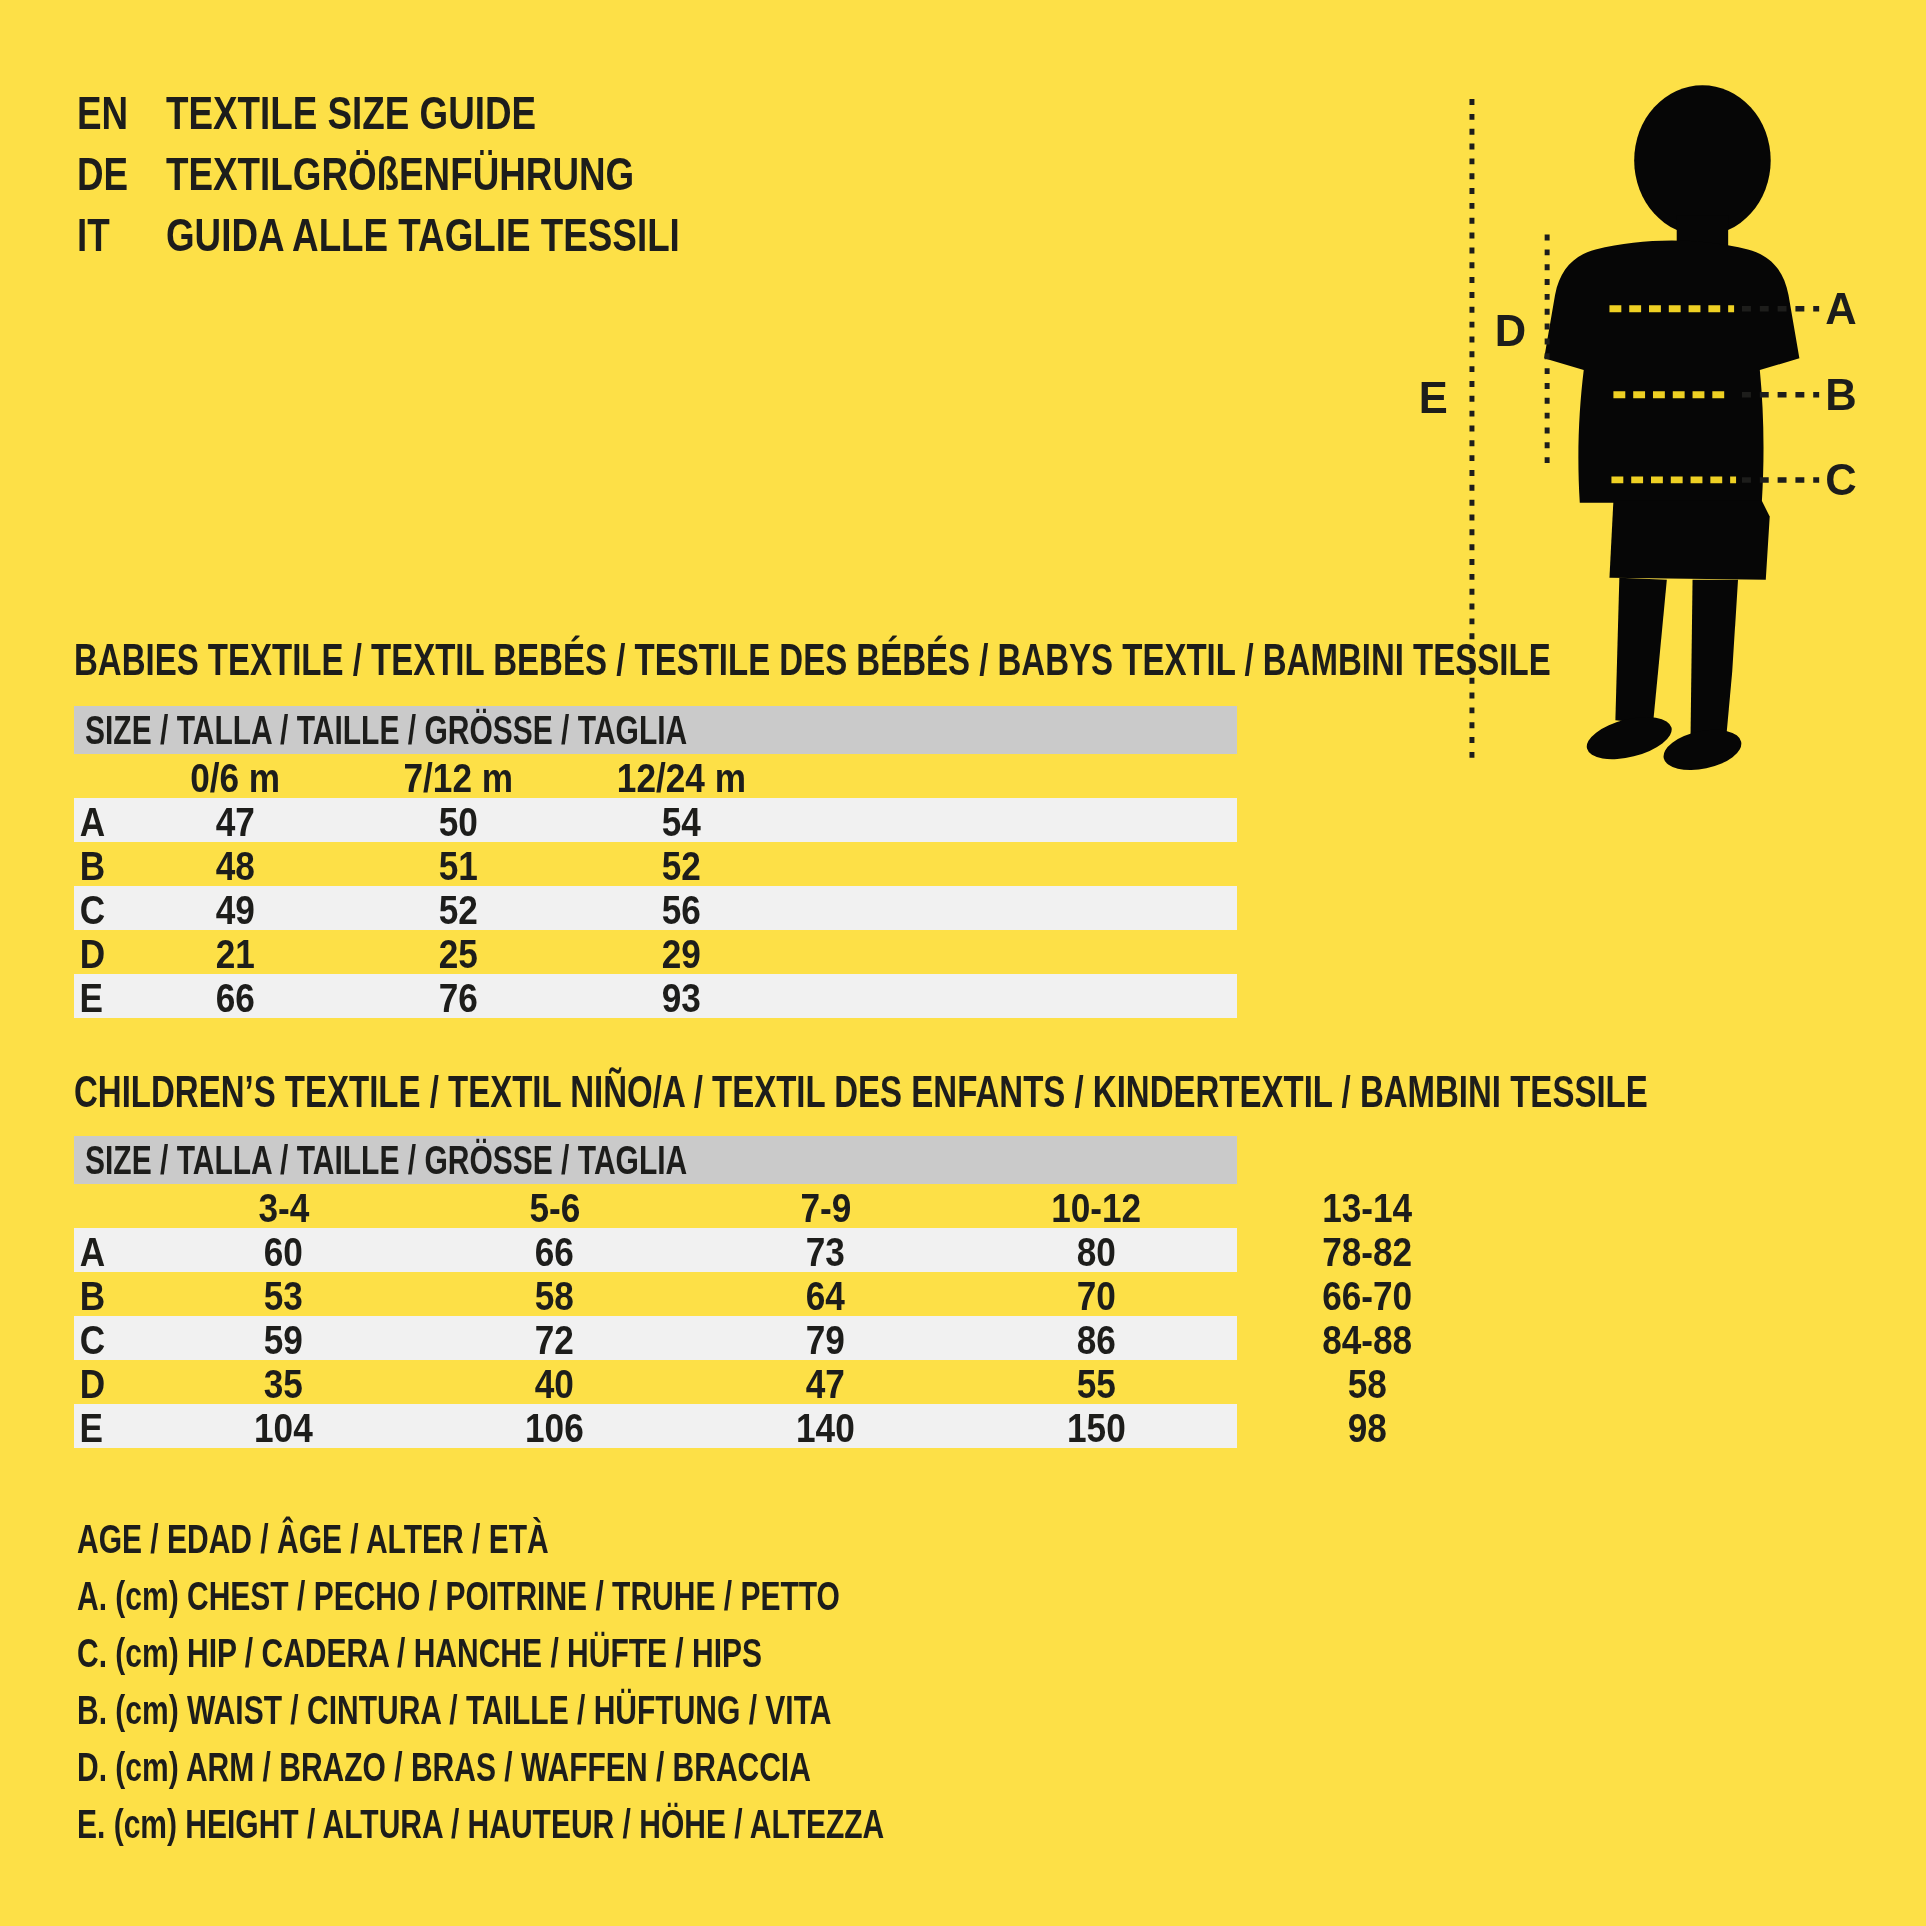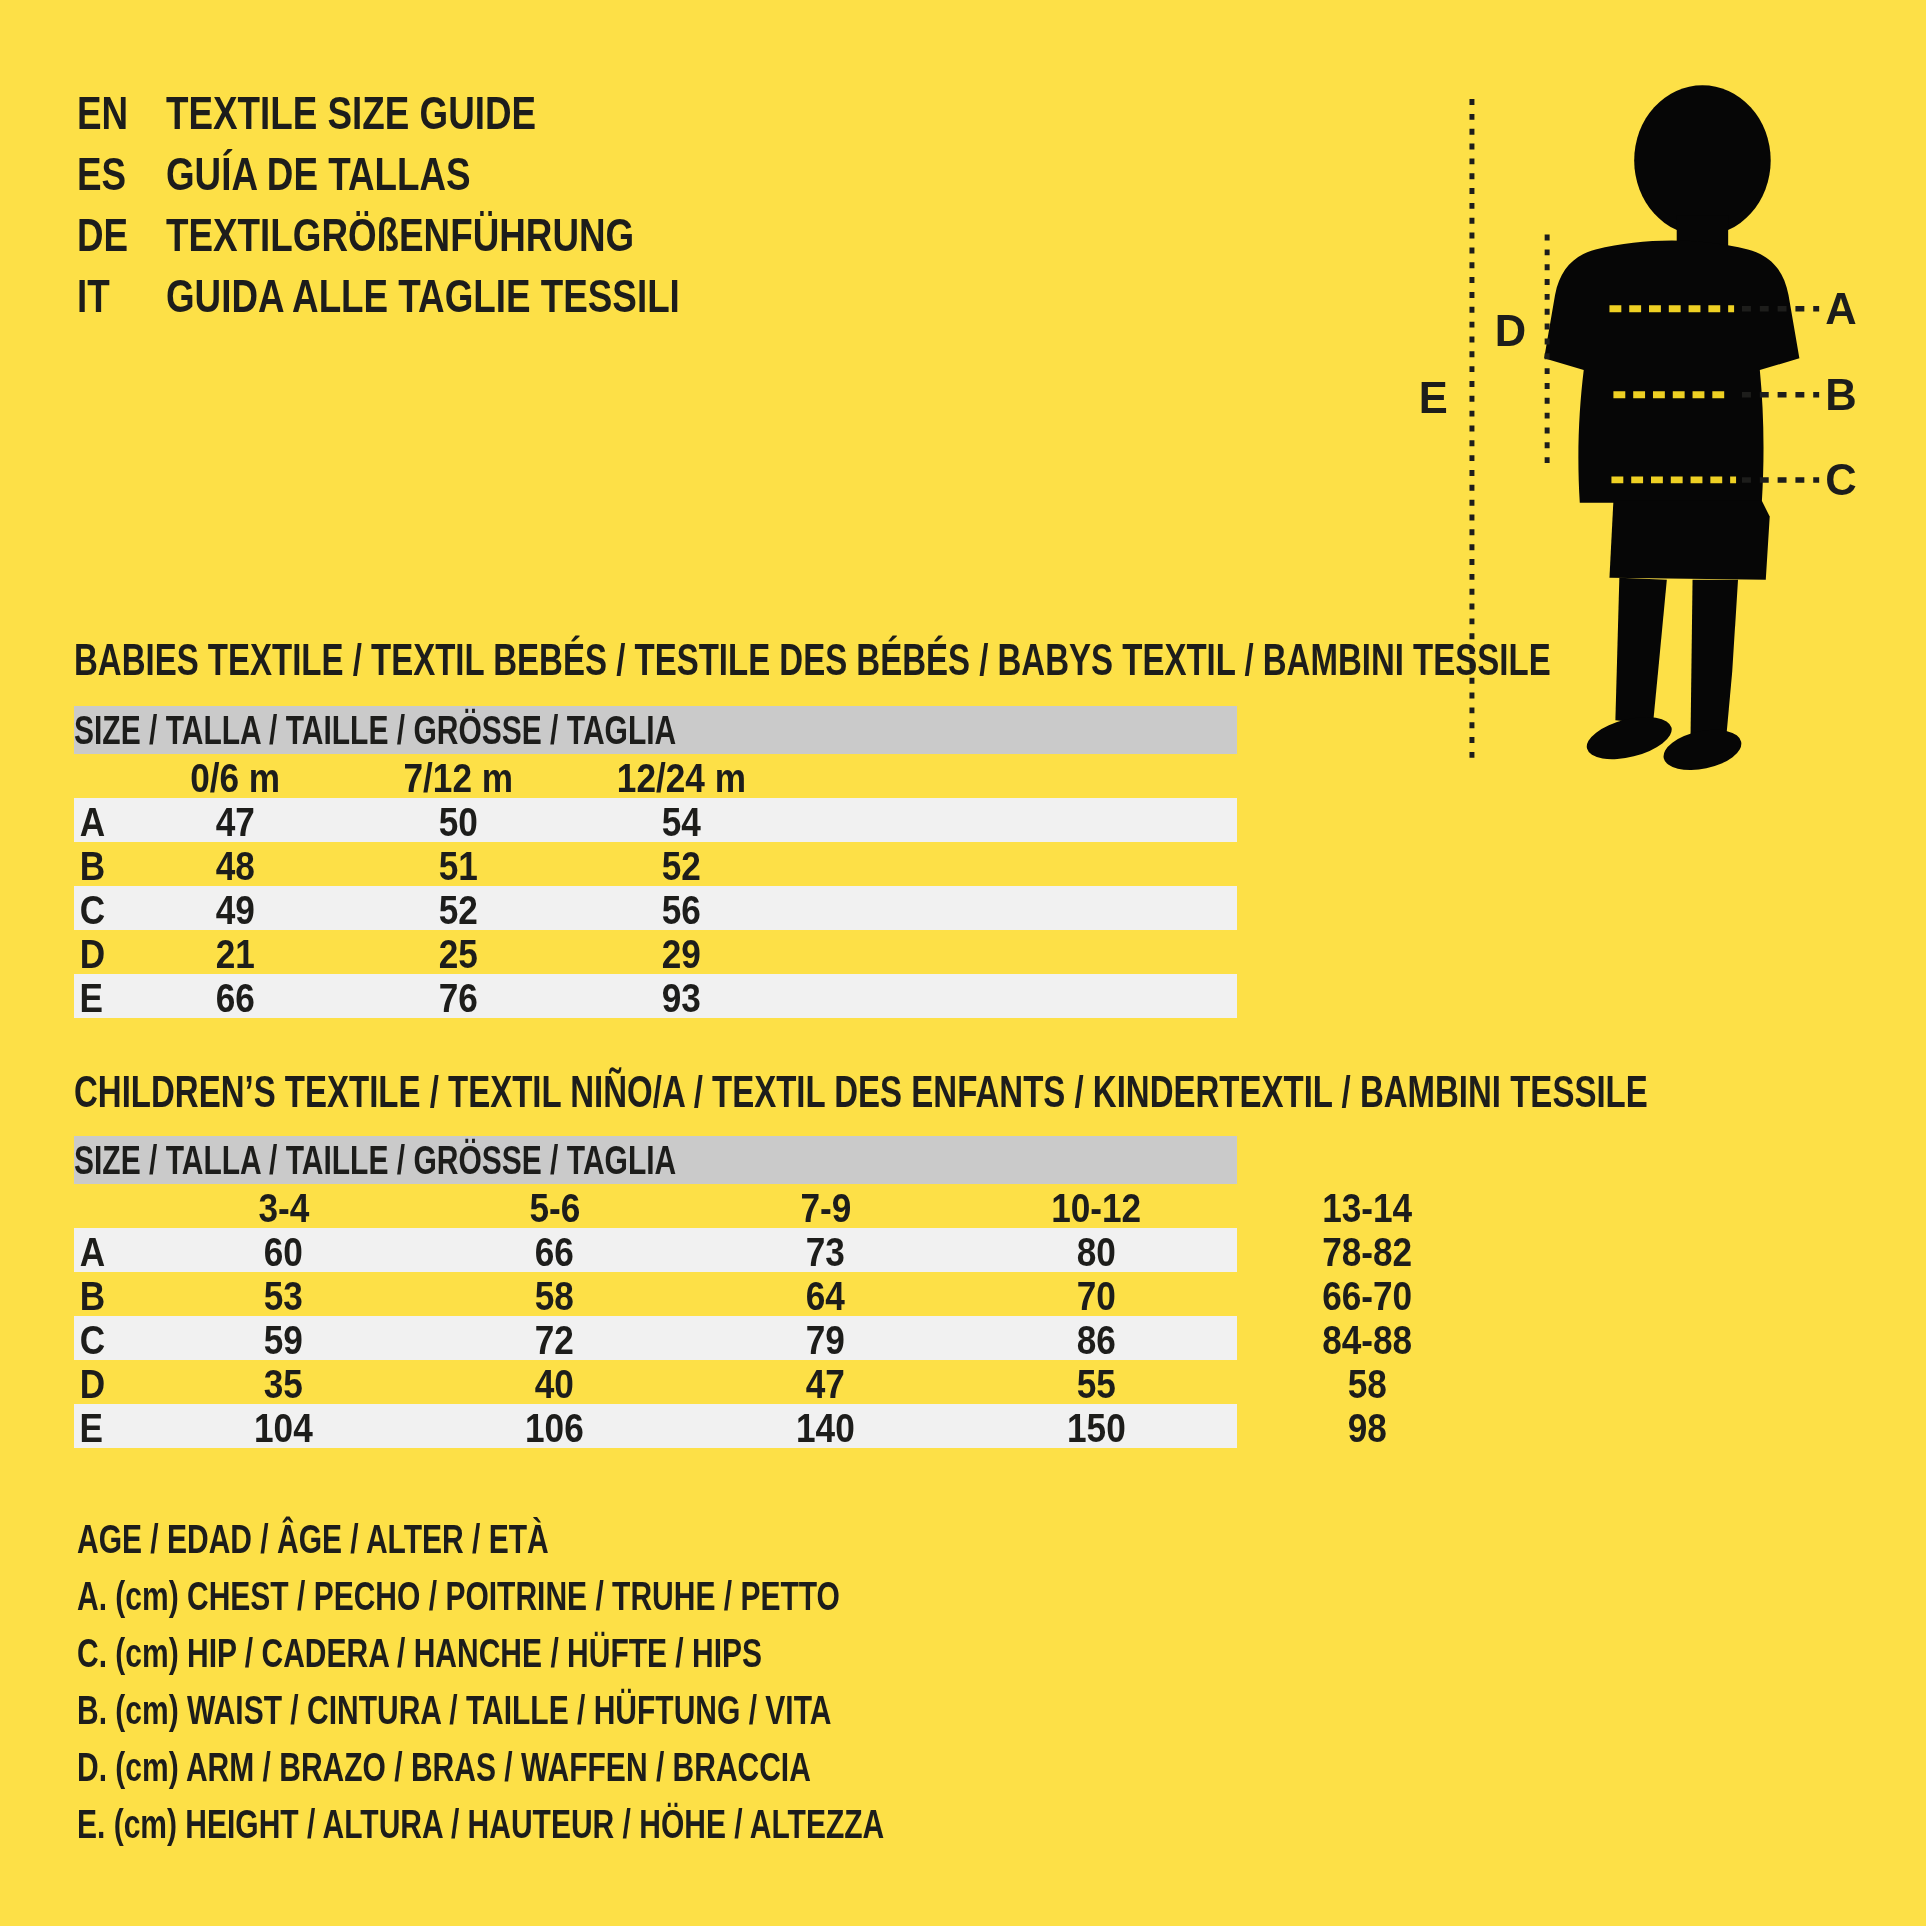--- a/index.html
+++ b/index.html
@@ -15,21 +15,21 @@
   
   .titles{position:absolute;left:77px;top:83px;font-size:46px;font-weight:700;}
   .trow{height:61px;line-height:61px;display:flex;}
   .trow .lang{width:89px;flex:0 0 89px;}
 
   
   .section-title{position:absolute;left:74px;font-size:44px;font-weight:700;line-height:55px;white-space:nowrap;}
 
   
   .sizetable{position:absolute;left:74px;width:1163px;font-size:40px;font-weight:700;}
-  .thead{height:48px;line-height:48px;background:#cacaca;padding-left:0;box-sizing:border-box;}
+  .thead{height:48px;line-height:48px;background:#cacaca;padding-left:11px;box-sizing:border-box;}
   .grid-row{display:grid;height:44px;line-height:48px;align-items:center;}
   .babies .grid-row{grid-template-columns:50px 223px 223px 223px 1fr;}
   .children .grid-row{grid-template-columns:50px 223px 223px 223px 223px 223px;gap:48px;}
   .grid-row.stripe{background:#f1f1f1;}
   .cell{text-align:center;}
   .rowlabel{text-align:left;padding-left:4px;}
 
   
   .legend{position:absolute;left:77px;top:1511px;font-size:40px;font-weight:700;}
   .legend .lline{height:57px;line-height:57px;}
@@ -40,24 +40,20 @@
 </style>
 </head>
 <body>
 
 <div id="canvas">
 
   <div class="titles">
     <div class="trow">
       <span class="lang"><span class="cxw">EN</span></span>
       <span class="cxw">TEXTILE SIZE GUIDE</span>
-    </div>
-    <div class="trow">
-      <span class="lang"><span class="cxw">ES</span></span>
-      <span class="cxw">GUÍA DE TALLAS</span>
     </div>
     <div class="trow">
       <span class="lang"><span class="cxw">DE</span></span>
       <span class="cxw">TEXTILGRÖßENFÜHRUNG</span>
     </div>
     <div class="trow">
       <span class="lang"><span class="cxw">IT</span></span>
       <span class="cxw">GUIDA ALLE TAGLIE TESSILI</span>
     </div>
   </div>

